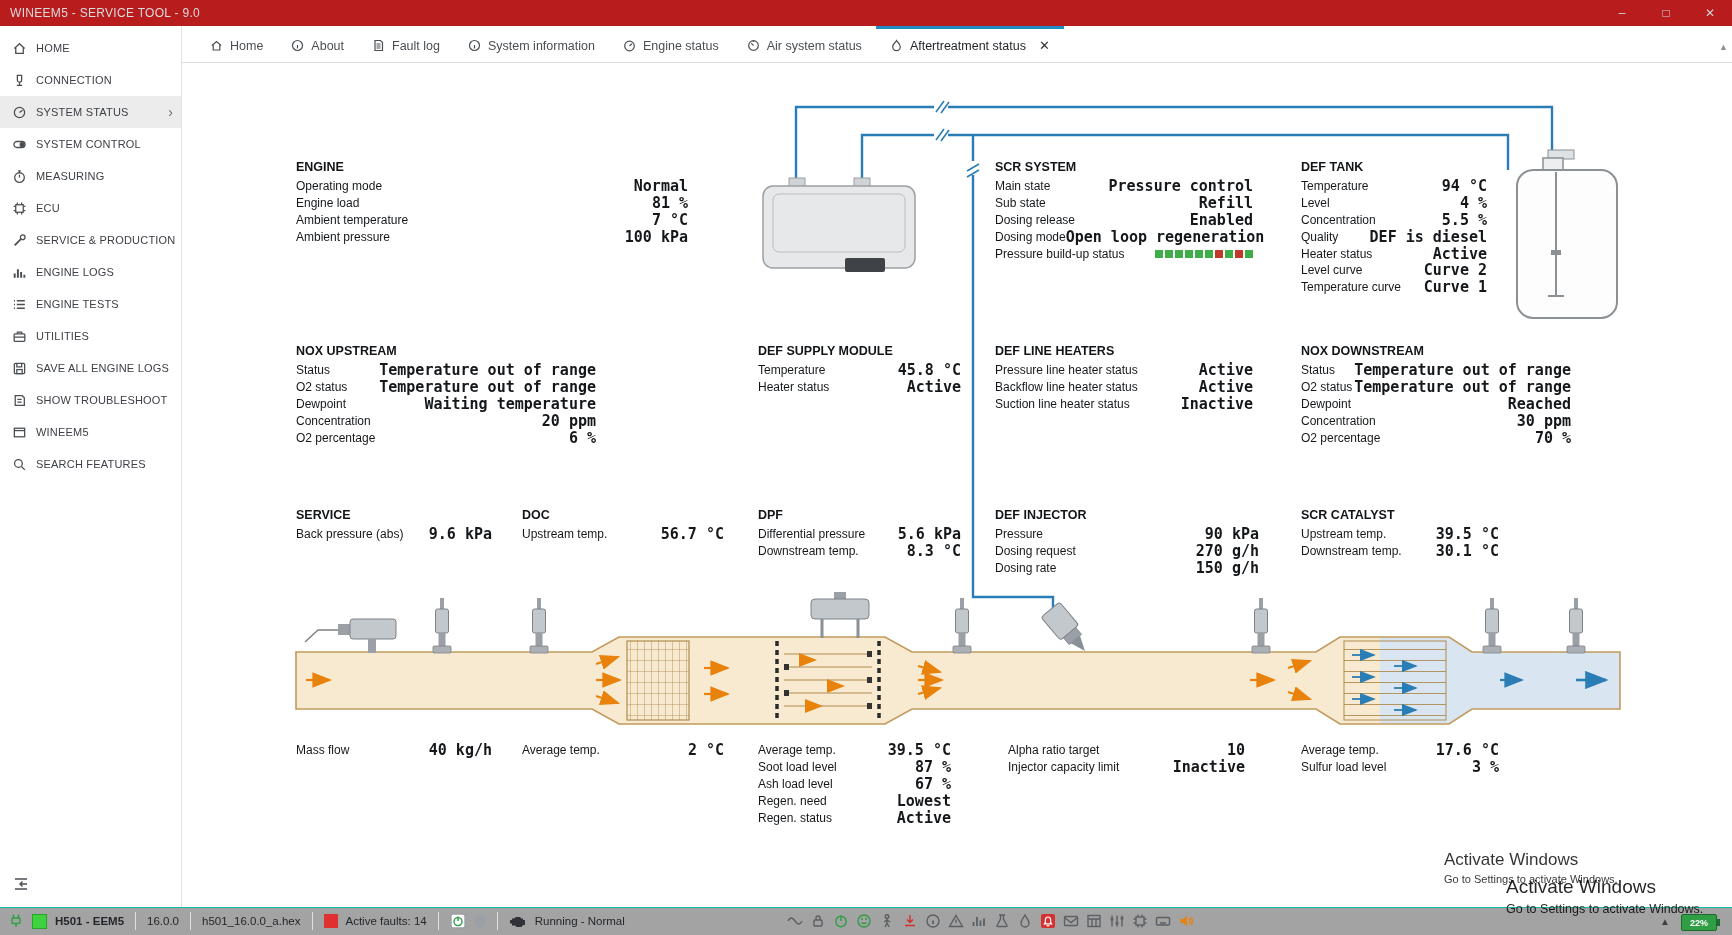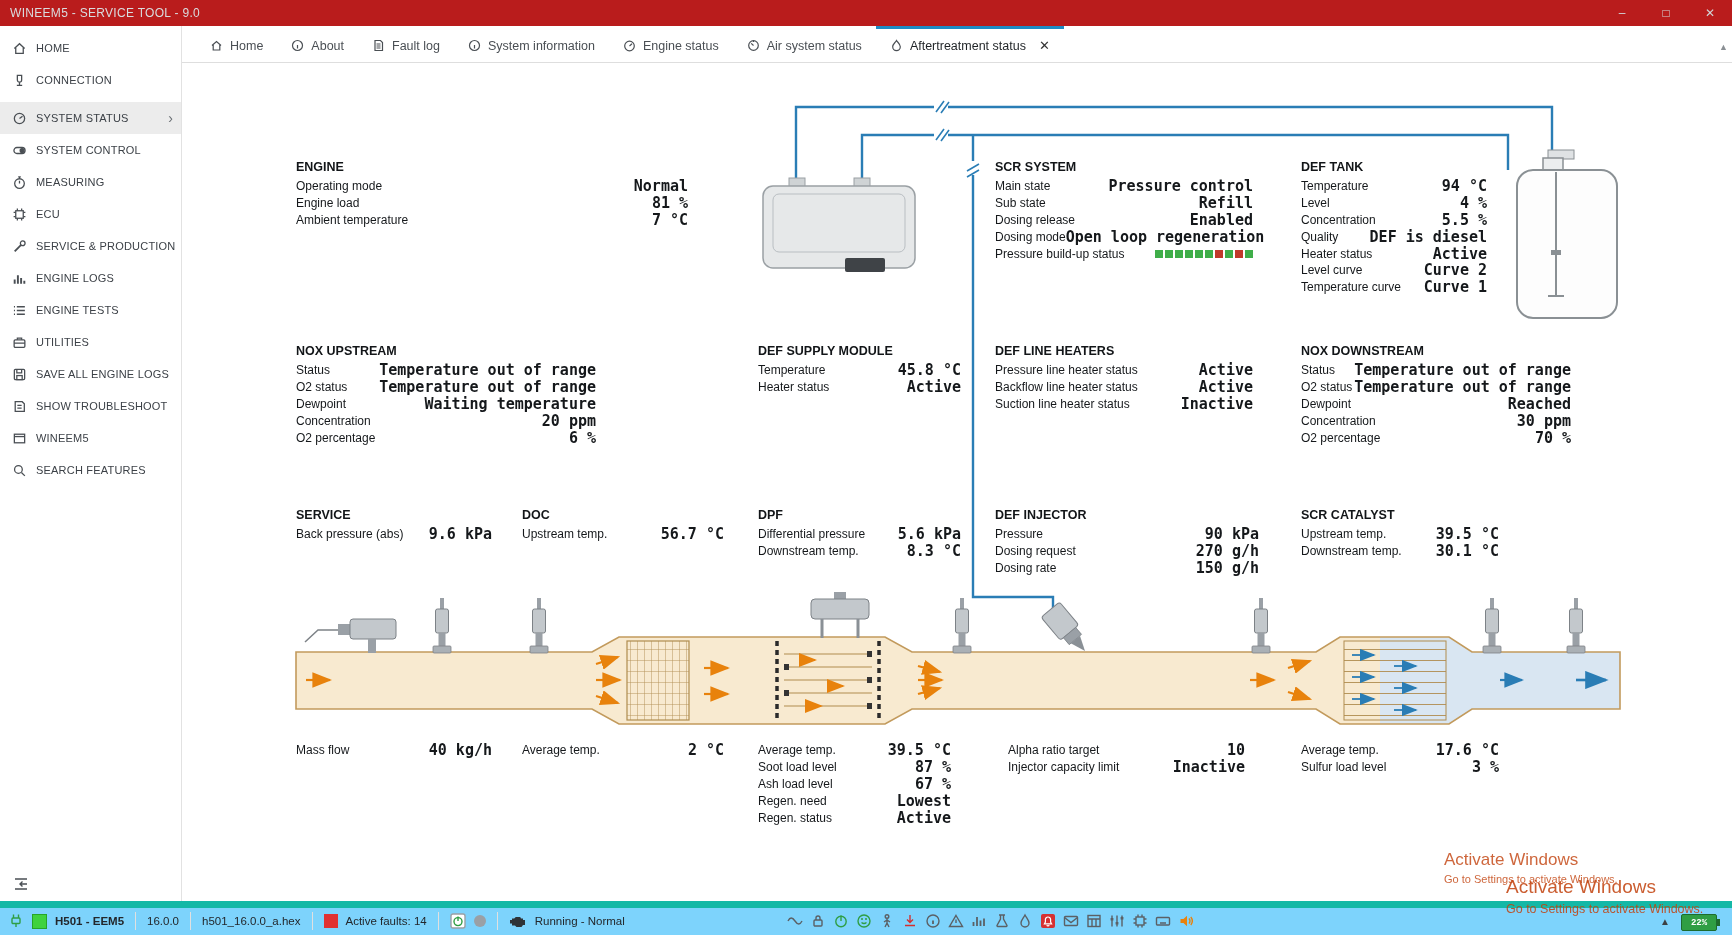--- a/index.html
+++ b/index.html
@@ -10,21 +10,21 @@
             display:flex;align-items:center;z-index:10;}
   .titlebar .title{color:#d9dcde;font-size:12px;padding-left:10px;letter-spacing:.3px;}
   .winbtns{margin-left:auto;display:flex;height:100%;}
   .winbtn{width:44px;height:100%;display:flex;align-items:center;justify-content:center;
           color:#d2d6d9;font-size:12px;}
   
   .sidebar{position:absolute;left:0;top:26px;width:182px;bottom:27px;background:#fff;
            border-right:1px solid #e2e2e2;z-index:9;padding-top:6px;box-sizing:border-box;}
   .sitem{display:flex;align-items:center;gap:9px;height:32px;padding:0 8px 0 12px;
          font-size:11px;color:#3c4147;letter-spacing:.2px;white-space:nowrap;}
-  .sitem.selected{background:#ececec;margin-top:6px;}
+  .sitem.selected{background:#ececec;}
   .schev{margin-left:auto;color:#6a6f74;font-size:14px;line-height:1;}
   .sico{width:15px;height:15px;stroke:#4a4f54;fill:none;stroke-width:1.2;flex:none;}
   .collapse-btn{position:absolute;left:12px;bottom:16px;width:18px;height:16px;}
   
   .tabbar{position:absolute;left:182px;top:26px;right:0;height:36px;background:#fff;
           border-bottom:1px solid #dedede;display:flex;align-items:stretch;padding-left:14px;z-index:9;}
   .tab{display:flex;align-items:center;gap:7px;padding:0 14px;font-size:12.5px;color:#4a4f54;
        border-top:3px solid transparent;white-space:nowrap;}
   .tab.active{border-top-color:#1d8bc4;color:#1f2326;}
   .tico{width:13px;height:13px;stroke:#4a4f54;fill:none;stroke-width:1.2;flex:none;}
@@ -35,36 +35,36 @@
   .ptitle{font-weight:bold;font-size:12.5px;color:#121518;margin-bottom:4px;}
   .prow{display:flex;justify-content:space-between;align-items:center;height:16.8px;
         font-size:12px;color:#15181b;}
   .plabel{white-space:nowrap;text-align:right;}
   .pvalue{font-family:"DejaVu Sans Mono",monospace;font-weight:700;font-size:15px;white-space:nowrap;}
   .squares{display:flex;gap:2px;}
   .sq{width:8px;height:8px;display:inline-block;}
   
   .diagram{position:absolute;left:0;top:0;width:1732px;height:935px;z-index:1;pointer-events:none;}
   
-  .statusbar{position:absolute;left:0;bottom:0;width:100%;height:27px;background:#7dd3fc;
-             border-top:7px solid #14b8a6;font-size:11.5px;color:#23272b;z-index:10;}
+  .statusbar{position:absolute;left:0;bottom:0;width:100%;height:27px;background:#a3a3a3;
+             border-top:1px solid #14b8a6;font-size:11.5px;color:#23272b;z-index:10;}
   .sbgroup{position:absolute;top:0;height:26px;display:flex;align-items:center;gap:8px;white-space:nowrap;}
   .sbdiv{width:1px;height:18px;background:#e0e0e0;margin:0 3px;}
   .sbi{width:16px;height:16px;stroke:#5b6065;fill:none;stroke-width:1.4;flex:none;}
   .sq-green{width:13px;height:13px;background:#3fd23f;border:1px solid #27a527;}
   .sq-red{width:14px;height:14px;background:#e03131;}
   .graydot{width:12px;height:12px;border-radius:50%;background:#9aa0a5;}
   .devname{font-weight:bold;}
   .batt{position:absolute;left:1681px;top:6px;width:34px;height:15px;background:#2f9e44;
         border:1px solid #1d6b2e;border-radius:2px;color:#fff;font-size:9px;font-weight:bold;
-        display:flex;align-items:center;justify-content:center;font-family:Liberation Mono, monospace;}
+        display:flex;align-items:center;justify-content:center;}
   .batt:after{content:"";position:absolute;right:-4px;top:4px;width:3px;height:7px;background:#1d6b2e;}
   .hidtri{position:absolute;left:1660px;top:8px;color:#3c4043;font-size:10px;}
   
-  .wm{position:absolute;color:#c2410c;pointer-events:none;z-index:12;line-height:1.2;}
+  .wm{position:absolute;color:#000000;pointer-events:none;z-index:12;line-height:1.2;}
   .wm .l1{font-size:17px;}
   .wm .l2{font-size:11px;margin-top:3px;}
   .wm2 .l1{font-size:19px;}
   .wm2 .l2{font-size:12.5px;}
 </style>
 </head>
 <body>
 
 <div class="titlebar">
   <span class="title">WINEEM5 - SERVICE TOOL - 9.0</span>
@@ -365,20 +365,24 @@
       <span class="pvalue">Normal</span>
     </div>
     <div class="prow">
       <span class="plabel">Engine load</span>
       <span class="pvalue">81 %</span>
     </div>
     <div class="prow">
       <span class="plabel">Ambient temperature</span>
       <span class="pvalue">7 °C</span>
     </div>
+    <div class="prow">
+      <span class="plabel">Ambient pressure</span>
+      <span class="pvalue">100 kPa</span>
+    </div>
   </div>
 <div class="panel" style="left:995px;top:160px;width:258px;">
     <div class="ptitle">SCR SYSTEM</div>
     <div class="prow">
       <span class="plabel">Main state</span>
       <span class="pvalue">Pressure control</span>
     </div>
     <div class="prow">
       <span class="plabel">Sub state</span>
       <span class="pvalue">Refill</span>

